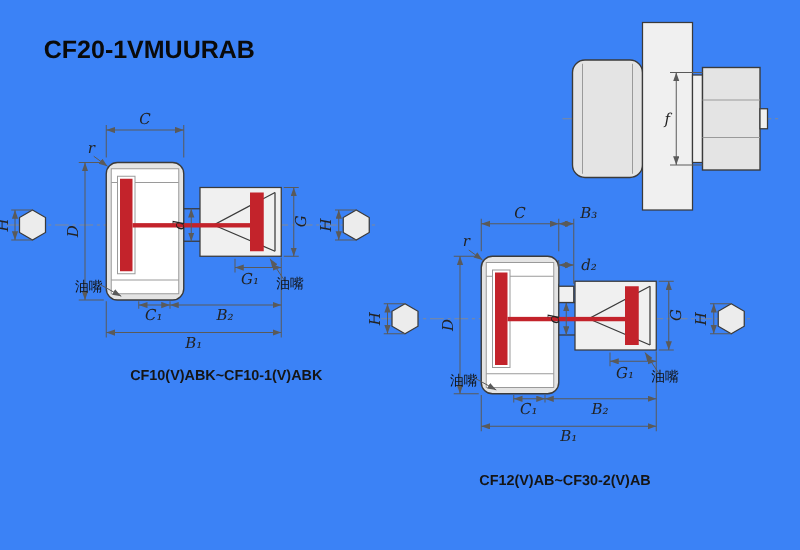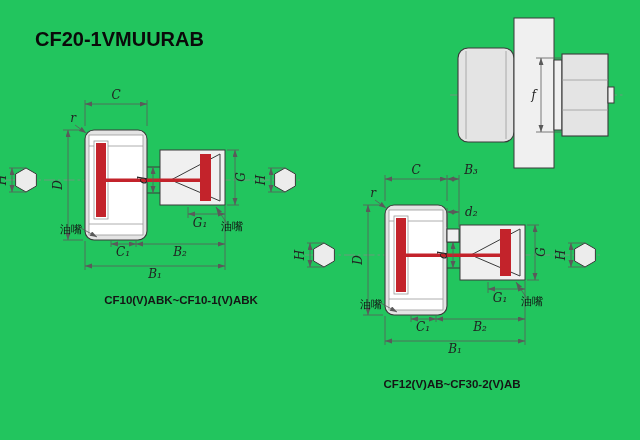--- a/index.html
+++ b/index.html
@@ -1,16 +1,16 @@
 <!DOCTYPE html>
 <html style="--accent-red: #c3232b; --line: #3a3a3a; --fill: #e4e4e4;"><head>
 <meta charset="utf-8">
 <style>
   html,body { margin:0; padding:0; background:#ffffff; }
-  #stage { position:relative; width:640px; height:440px; background:#22c55e; overflow:hidden; }
+  #stage { position:relative; width:640px; height:440px; background:#3b82f6; overflow:hidden; }
   .title-text { font:700 20px "Liberation Sans", sans-serif; fill:#0a0a0a; }
   .caption   { font:600 11.5px "Liberation Sans", sans-serif; fill:#151515; }
   .dim       { font:italic 12px "DejaVu Serif", serif; fill:#222; }
   .cjk       { font:11px "DejaVu Sans", sans-serif; fill:#111; }
   .dl   { stroke:#5a5a5a; stroke-width:0.8; fill:none; }
   .cl   { stroke:#8a8a8a; stroke-width:0.7; fill:none; stroke-dasharray:11 3 2.5 3; }
   .part { fill:var(--fill,#e4e4e4); stroke:var(--line,#3a3a3a); stroke-width:1.1; }
   .part2{ fill:#f0f0f0; stroke:var(--line,#3a3a3a); stroke-width:1; }
   .inner{ fill:#ffffff; stroke:#9a9a9a; stroke-width:0.8; }
   .thin { stroke:#9a9a9a; stroke-width:0.8; fill:none; }

